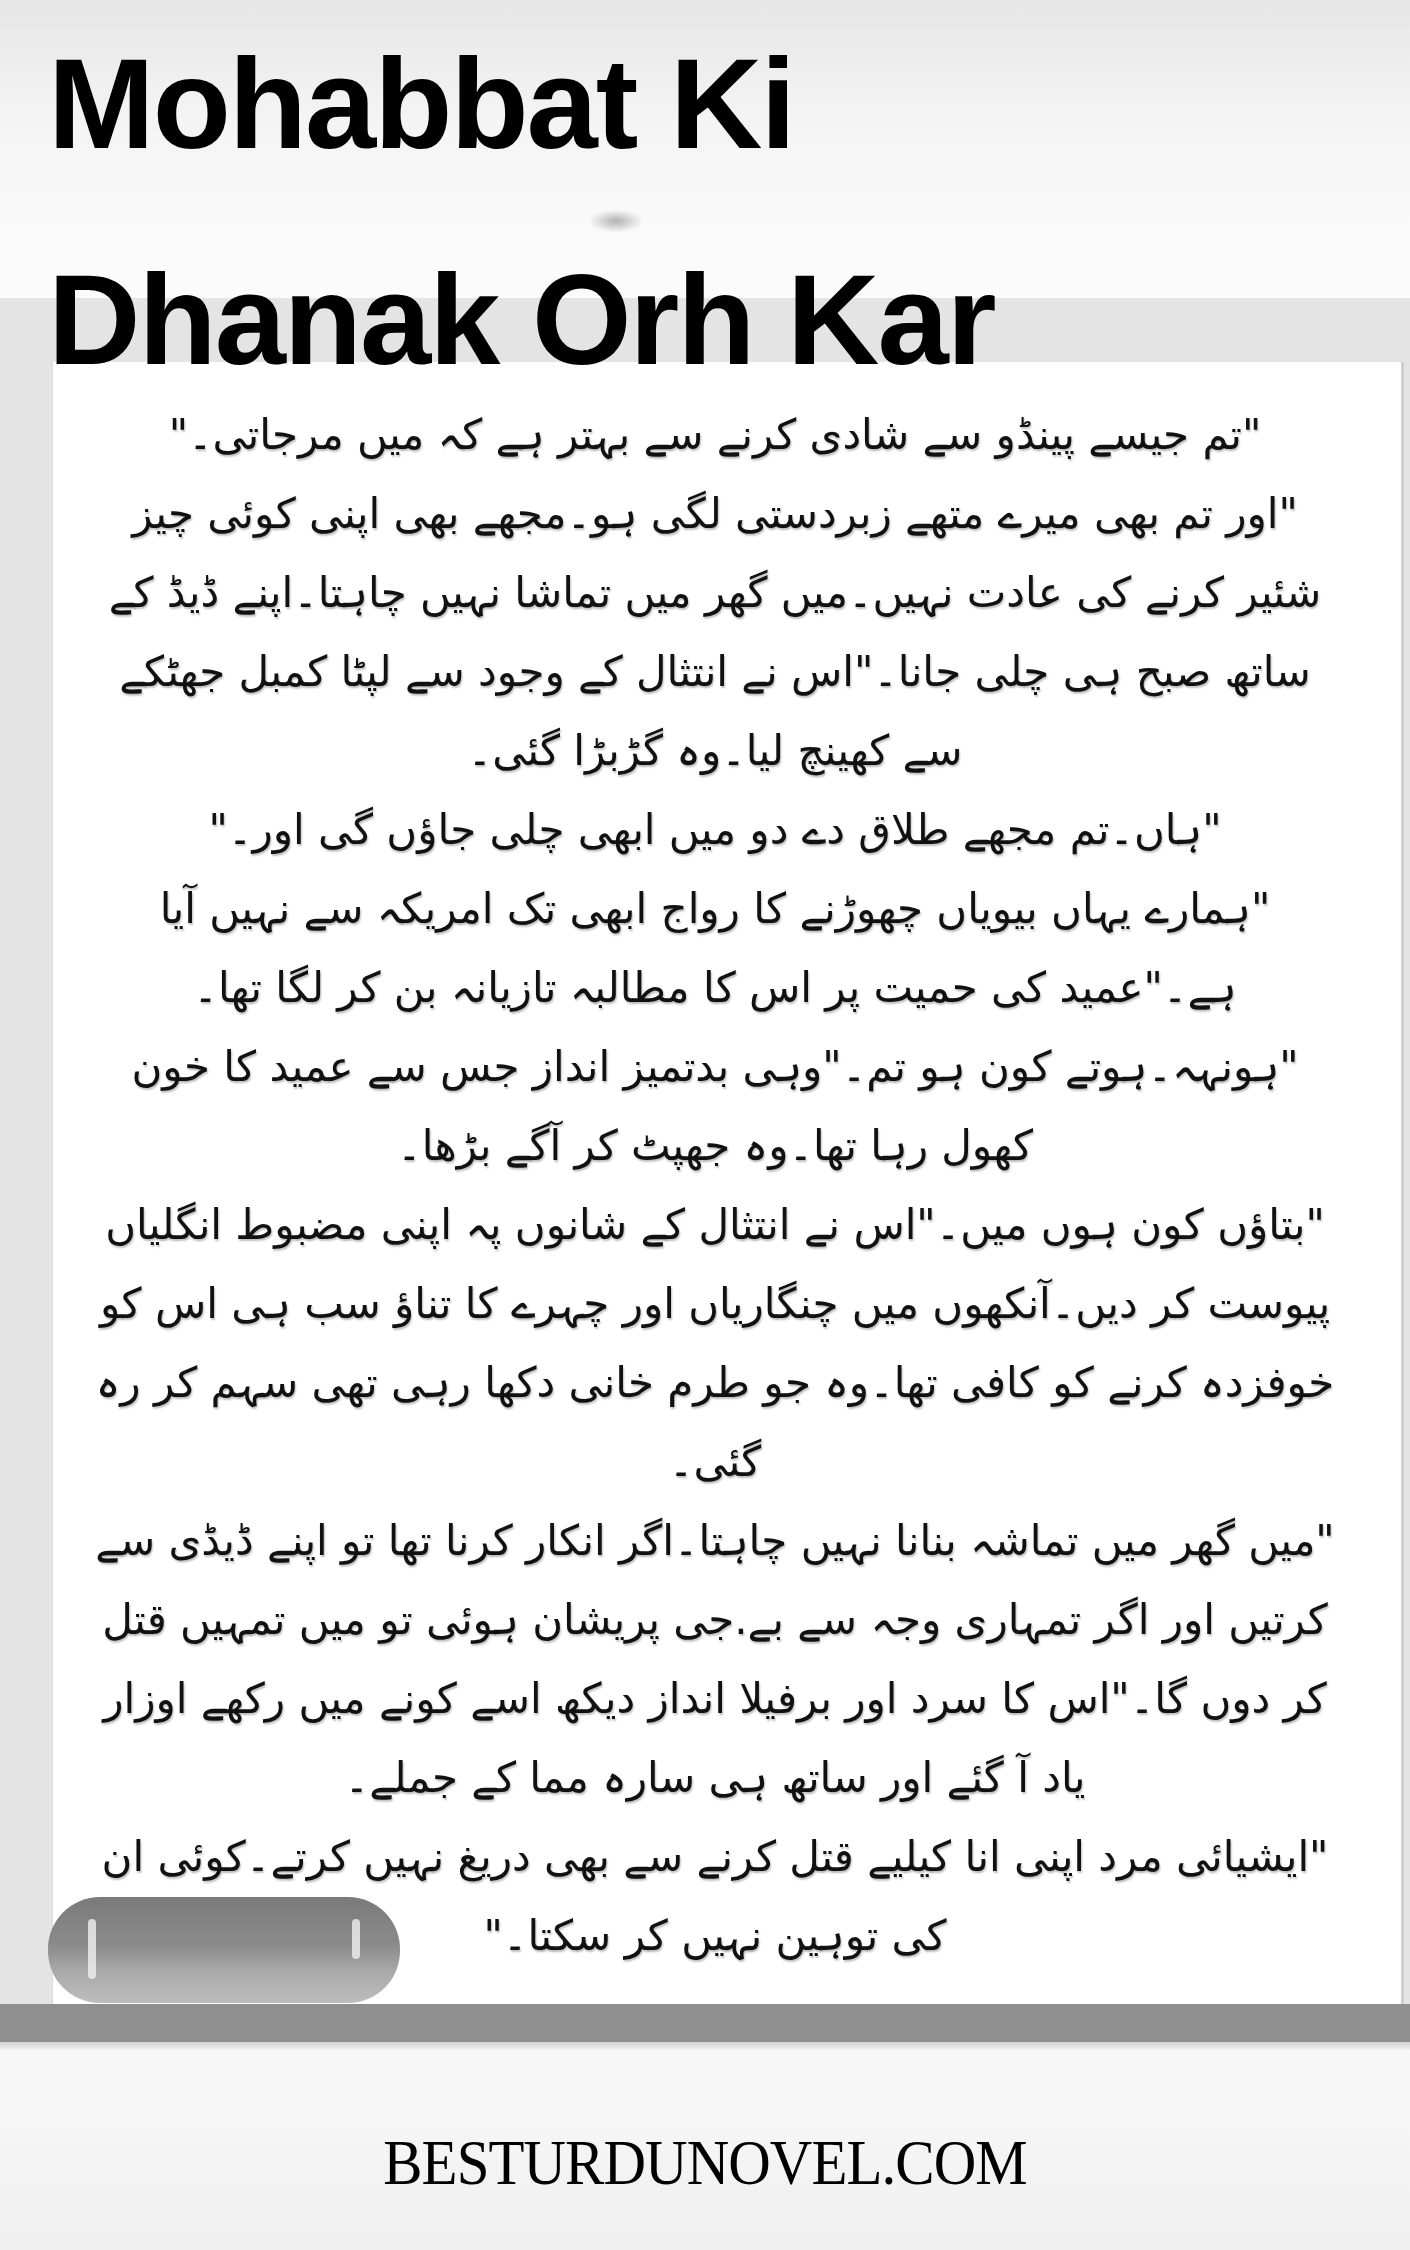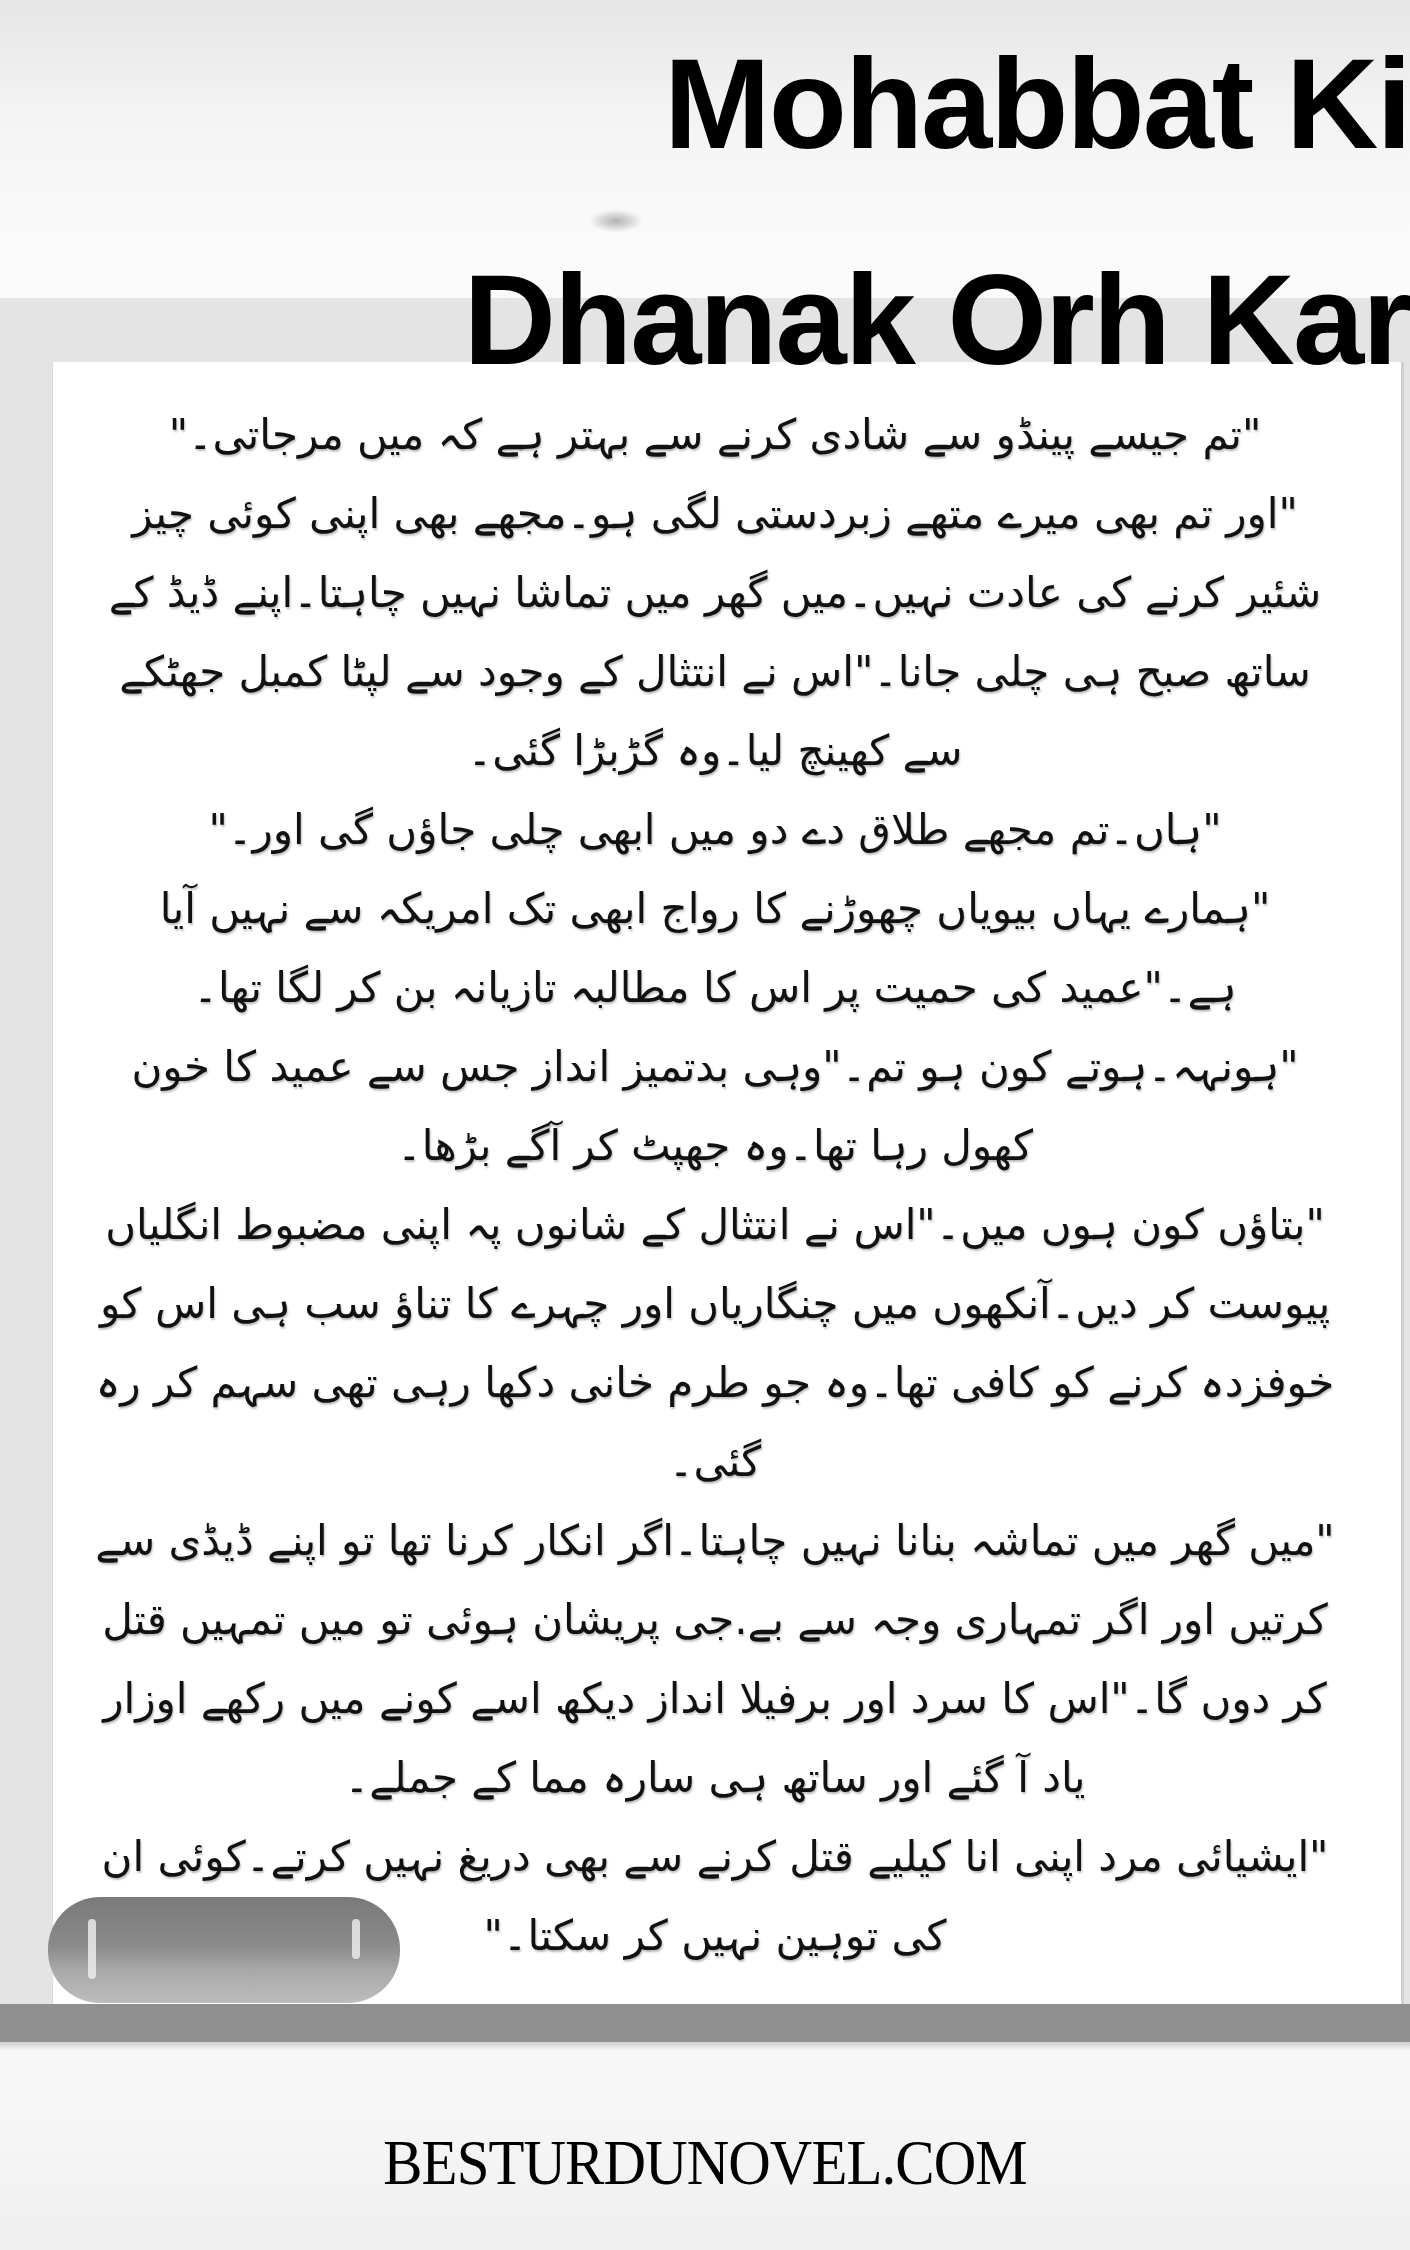--- a/index.html
+++ b/index.html
@@ -10,21 +10,21 @@
     }
     body {
       position: relative;
       background: linear-gradient(180deg, #e6e6e6 0px, #f4f4f4 120px, #fbfbfb 260px, #f7f7f7 2100px, #efefef 2250px);
       font-family: "DejaVu Sans", sans-serif;
     }
     .title {
       position: absolute;
       left: 0;
       width: 1410px;
-      text-align: right;
+      text-align: left;
       font-family: "Liberation Sans", sans-serif;
       font-weight: bold;
       color: #000;
       font-size: 128px;
       letter-spacing: -2px;
       line-height: 1;
       z-index: 3;
       padding-left: 48px;
     }
     .title-line-1 { top: 40px; }

